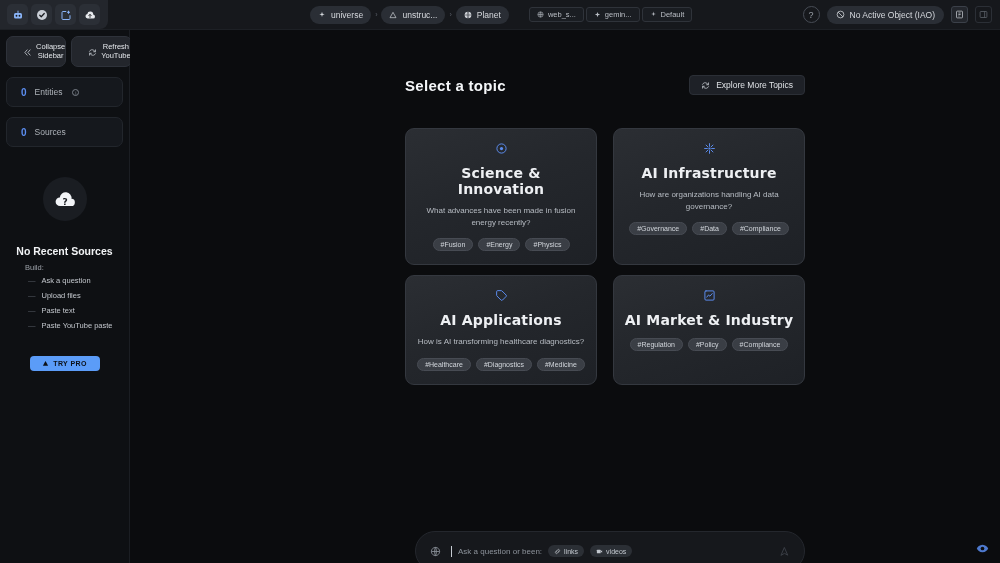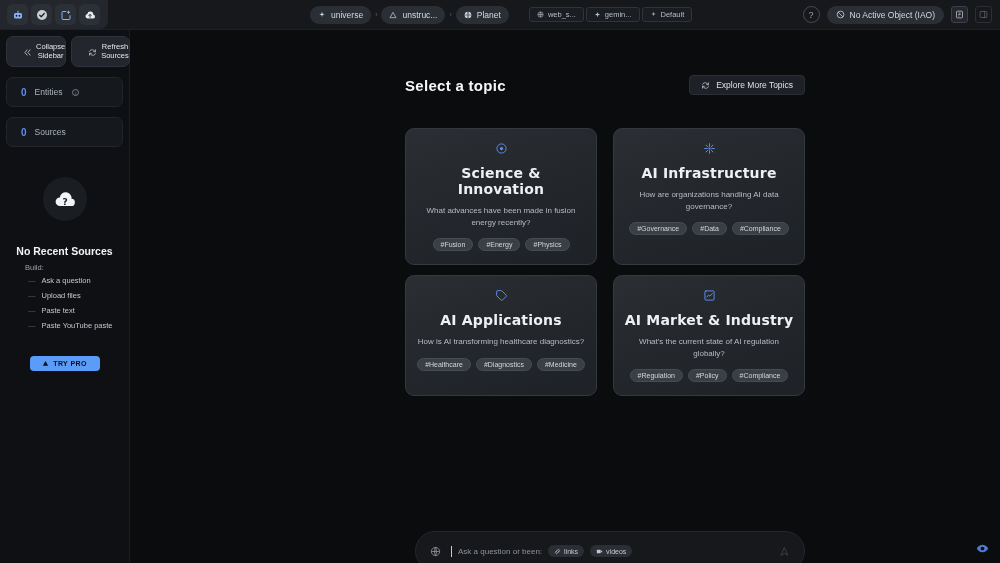--- a/index.html
+++ b/index.html
@@ -346,21 +346,21 @@
         </div>
         <div class="side-btn">
           <span>
             <svg viewBox="0 0 24 24" fill="none" stroke="currentColor" stroke-width="2.2" stroke-linecap="round">
                 <path d="M20 5v5h-5"></path>
                 <path d="M4 19v-5h5"></path>
                 <path d="M19 10a8 8 0 0 0-13.5-3.1L4 9"></path>
                 <path d="M5 14a8 8 0 0 0 13.5 3.1L20 15"></path>
               </svg>
           </span>
-          <span class="lbl">Refresh Sources</span>
+          <span class="lbl">Refresh YouTube</span>
         </div>
       </div>
 
       <div class="stat-row">
         <span class="stat-num">0</span>
         <span class="stat-lbl">Entities</span>
         <span class="info-dot">i</span>
       </div>
       <div class="stat-row">
         <span class="stat-num">0</span>
@@ -472,21 +472,20 @@
         </div>
 
         <div class="card">
           <div class="card-icon">
             <svg viewBox="0 0 24 24" fill="none" stroke="currentColor" stroke-width="1.8" stroke-linecap="round" stroke-linejoin="round">
                 <rect x="3.5" y="3.5" width="17" height="17" rx="2"></rect>
                 <path d="M7 15l3.2-4 2.6 2.3L17 8.5"></path>
               </svg>
           </div>
           <div class="card-title">AI Market &amp; Industry</div>
-          <div class="card-q">What's the current state of AI regulation globally?</div>
           <div class="card-tags">
             <span class="tag">#Regulation</span>
             <span class="tag">#Policy</span>
             <span class="tag">#Compliance</span>
           </div>
         </div>
 
       </div>
 
       <div class="composer-wrap">

